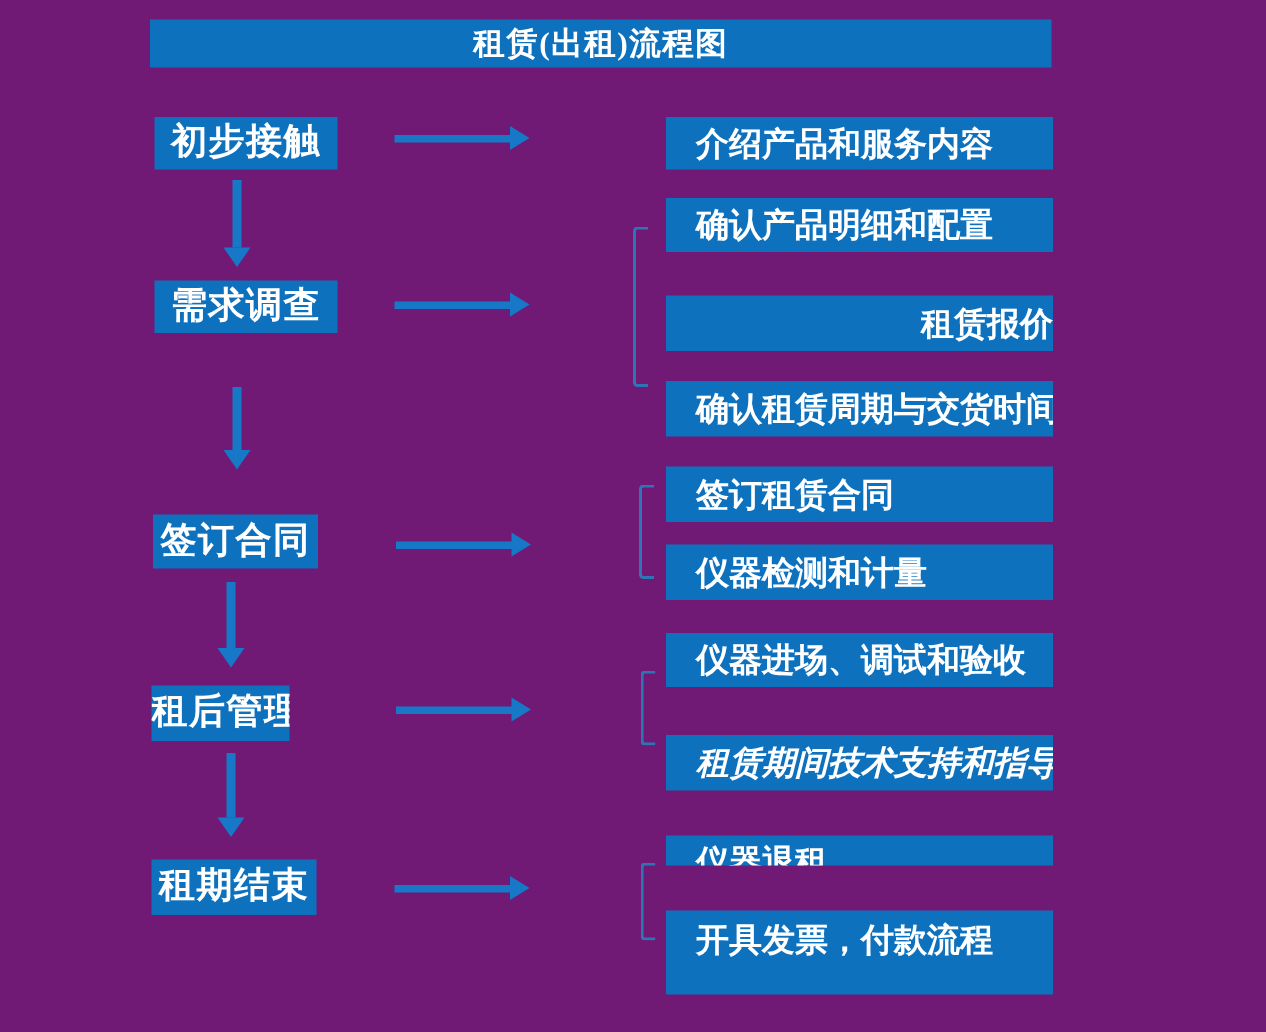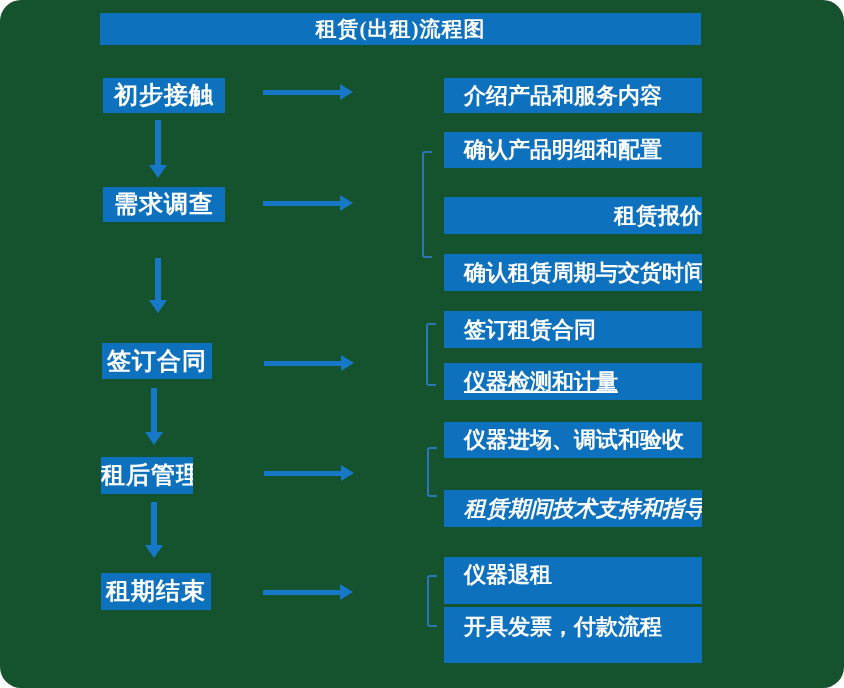--- a/index.html
+++ b/index.html
@@ -1,23 +1,22 @@
 <!DOCTYPE html>
 <html><head>
 <meta charset="utf-8">
 <style>
   html,body{margin:0;padding:0;background:#ffffff;}
   #canvas{
     position:relative;
     width:844px;height:688px;
-    background:#14532d;
+    background:#701a75;
     font-family:"Liberation Serif","DejaVu Serif",serif;
     font-weight:bold;
     overflow:hidden;
-    border-radius:21px;
   }
   .box{
     position:absolute;
     background:#0e71be;
     color:#ffffff;
     box-sizing:border-box;
     white-space:nowrap;
     overflow:hidden;
   }
   .title-bar{
@@ -110,21 +109,21 @@
   <div class="bracket" style="left:427px;top:447px;height:50px;"></div>
   <div class="bracket" style="left:427px;top:575px;height:52px;"></div>
 
   <div class="box detail" style="left:444px;top:78px;height:35px;line-height:35px;">介绍产品和服务内容</div>
 
   <div class="box detail" style="left:444px;top:132px;height:36px;line-height:36px;">确认产品明细和配置</div>
   <div class="box detail" style="left:444px;top:197px;height:37px;line-height:37px;text-align:right;">租赁报价</div>
   <div class="box detail" style="left:444px;top:254px;height:37px;line-height:37px;font-family:Liberation Serif, serif;">确认租赁周期与交货时间</div>
 
   <div class="box detail" style="left:444px;top:311px;height:37px;line-height:37px;">签订租赁合同</div>
-  <div class="box detail" style="left:444px;top:363px;height:37px;line-height:37px;text-decoration:underline;">仪器检测和计量</div>
+  <div class="box detail" style="left:444px;top:363px;height:37px;line-height:37px;">仪器检测和计量</div>
 
   <div class="box detail" style="left:444px;top:422px;height:36px;line-height:36px;">仪器进场、调试和验收</div>
   <div class="box detail" style="left:444px;top:490px;height:37px;line-height:37px;font-style:italic;">租赁期间技术支持和指导</div>
 
-  <div class="box detail" style="left:444px;top:557px;height:47px;line-height:36px;">仪器退租</div>
+  <div class="box detail" style="left:444px;top:557px;height:20px;line-height:36px;">仪器退租</div>
   <div class="box detail" style="left:444px;top:607px;height:56px;line-height:40px;">开具发票，付款流程</div>
 
 </div>
 
 </body></html>

